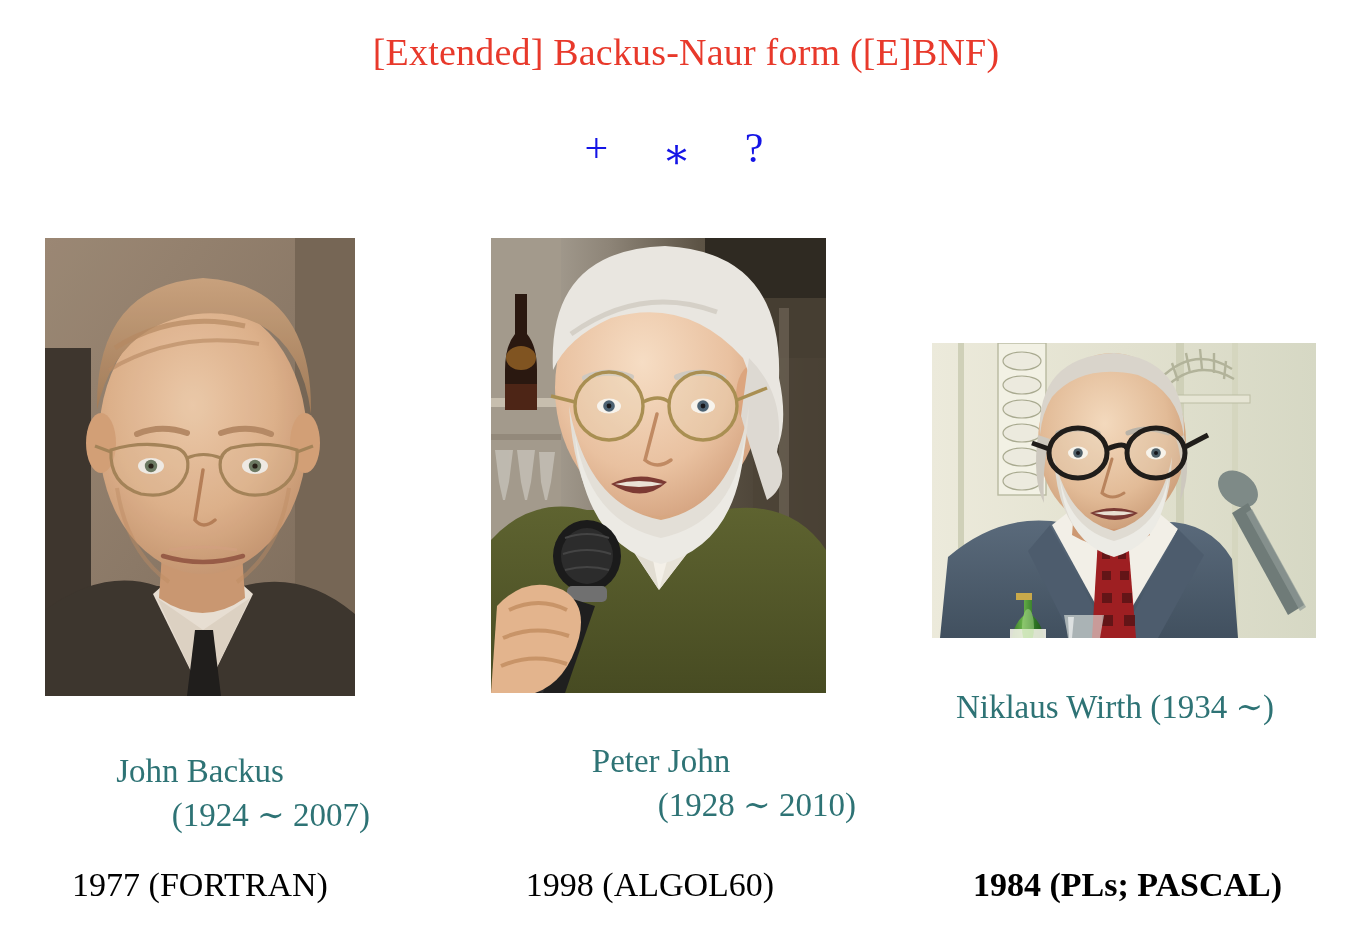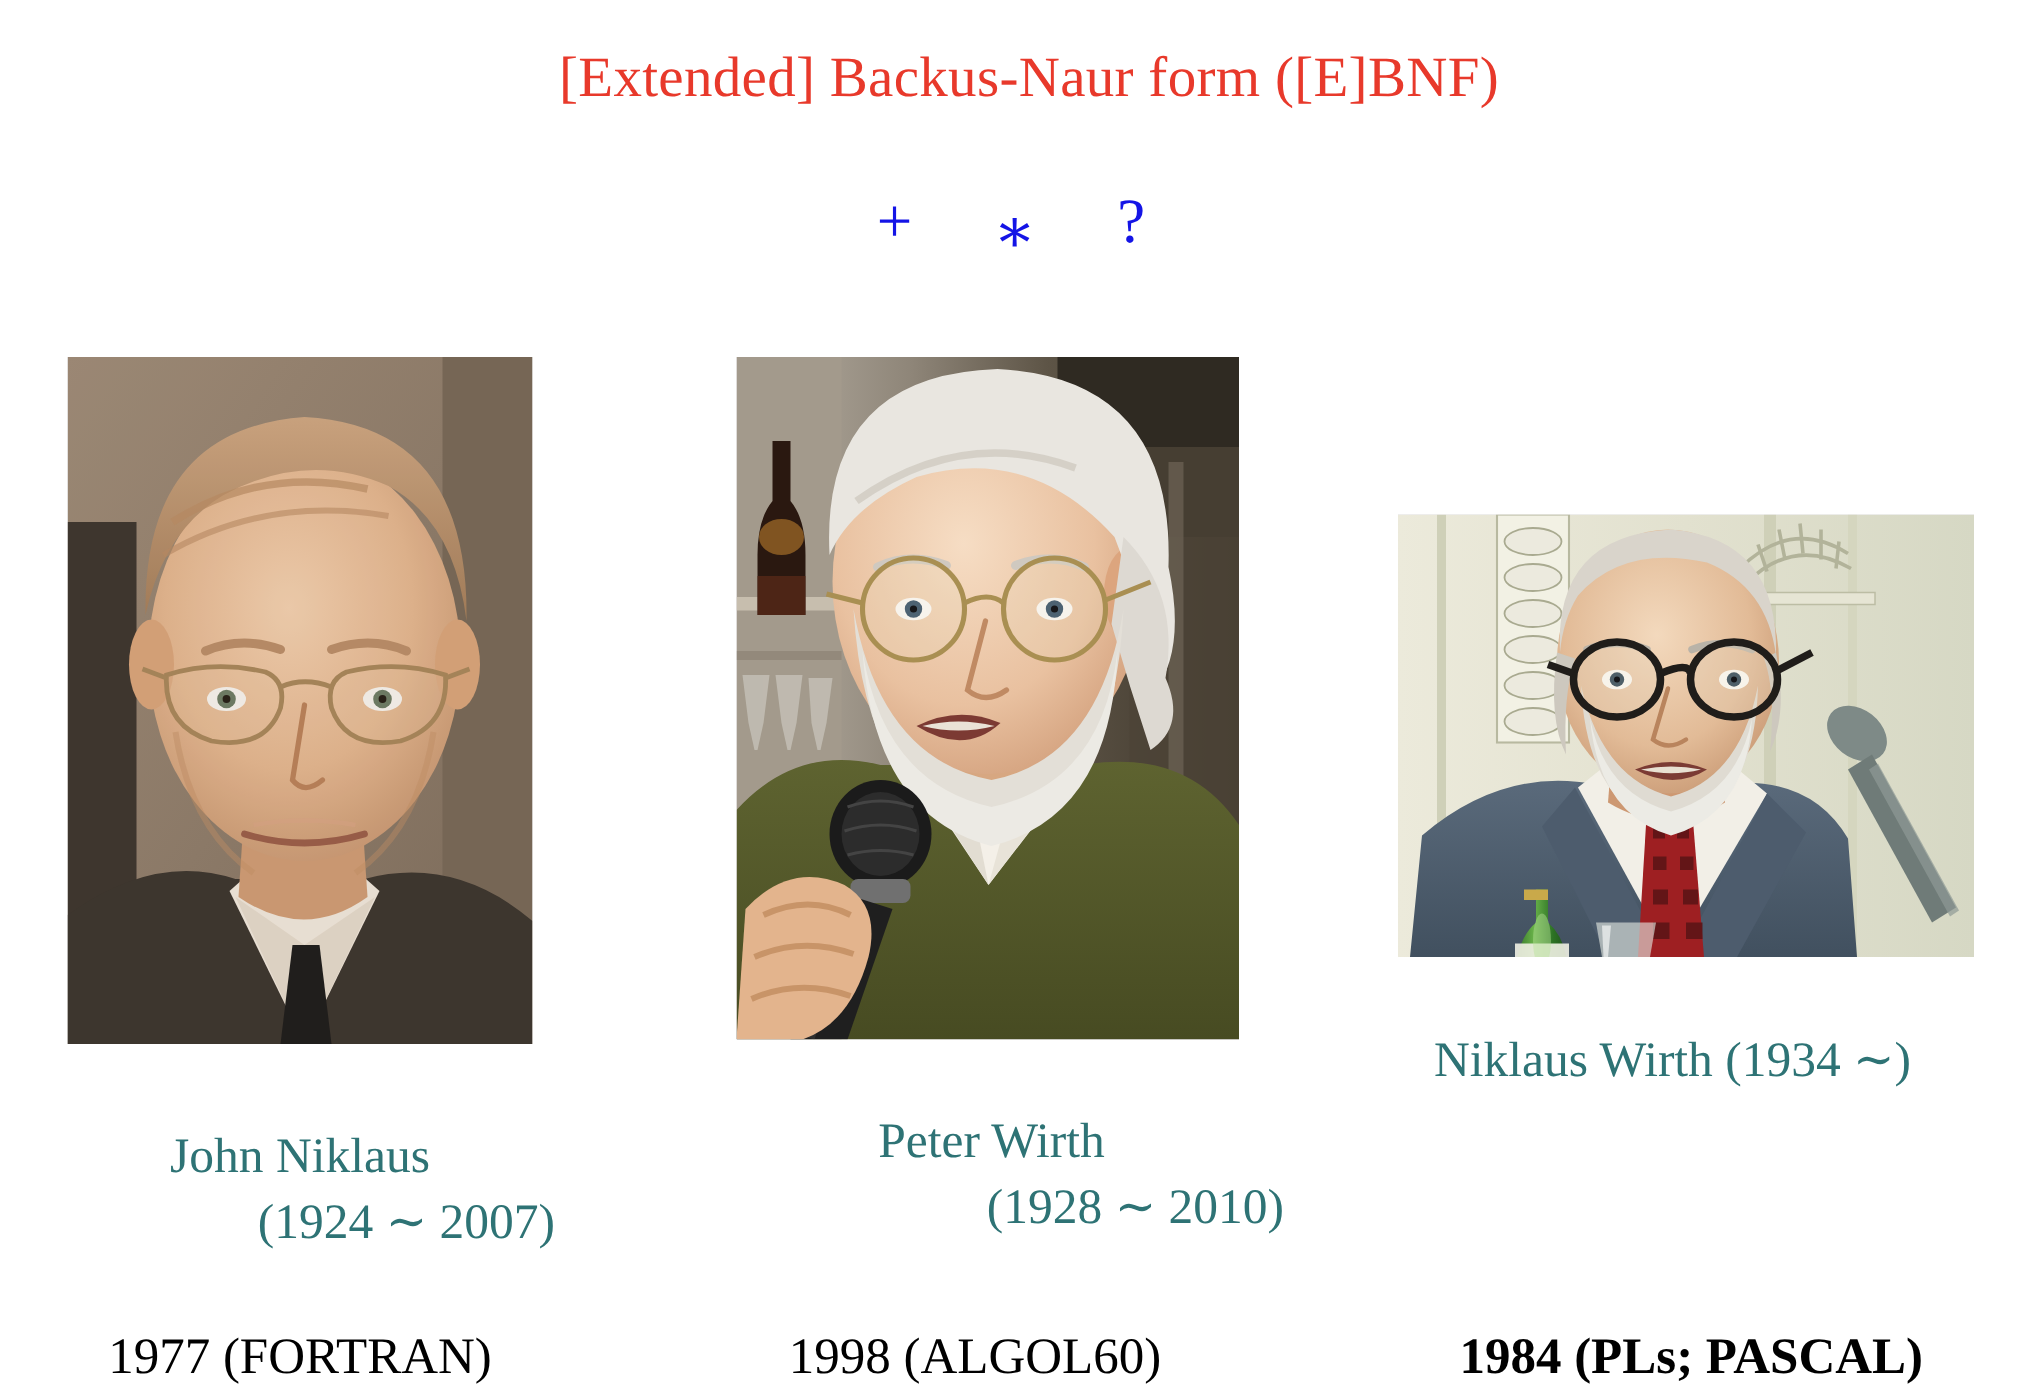--- a/index.html
+++ b/index.html
@@ -40,21 +40,21 @@
   }
   #cap-backus{left:30px;top:750px;width:340px;}
   #cap-naur{left:466px;top:740px;width:390px;}
   #cap-wirth{left:880px;top:686px;width:470px;}
   .cap .l1{display:block;}
   .cap .l2{display:block;text-align:right;}
 
   
   .year{
     position:absolute;color:#000000;font-size:34px;text-align:center;
-    white-space:nowrap;top:866px;margin-top:20px;
+    white-space:nowrap;top:866px;
   }
   #year-backus{left:10px;width:380px;}
   #year-naur{left:450px;width:400px;}
   #year-wirth{left:900px;width:455px;font-weight:bold;}
 </style>
 </head>
 <body>
 
 <div class="slide">
 
@@ -351,26 +351,26 @@
       <rect x="78" y="286" width="36" height="9" fill="#f0efe3" opacity=".9"></rect>
       <rect x="84" y="250" width="16" height="7" fill="#c9a94a"></rect>
       <ellipse cx="96" cy="284" rx="6" ry="18" fill="#b9e39a" opacity=".45"></ellipse>
 
       <path d="M132 272 L172 272 L168 295 L136 295 Z" fill="#e4e8e2" opacity=".62"></path>
       <path d="M136 274 L142 274 L140 295 L137 295 Z" fill="#ffffff" opacity=".6"></path>
     </svg>
   </div>
 
   <div class="cap" id="cap-backus">
-    <span class="l1">John Niklaus</span>
+    <span class="l1">John Backus</span>
     <span class="l2">(1924 ∼ 2007)</span>
   </div>
 
   <div class="cap" id="cap-naur">
-    <span class="l1">Peter Wirth</span>
+    <span class="l1">Peter John</span>
     <span class="l2">(1928 ∼ 2010)</span>
   </div>
 
   <div class="cap" id="cap-wirth">
     <span class="l1">Niklaus Wirth (1934 ∼)</span>
   </div>
 
   <div class="year" id="year-backus">1977 (FORTRAN)</div>
   <div class="year" id="year-naur">1998 (ALGOL60)</div>
   <div class="year" id="year-wirth">1984 (PLs; PASCAL)</div>

